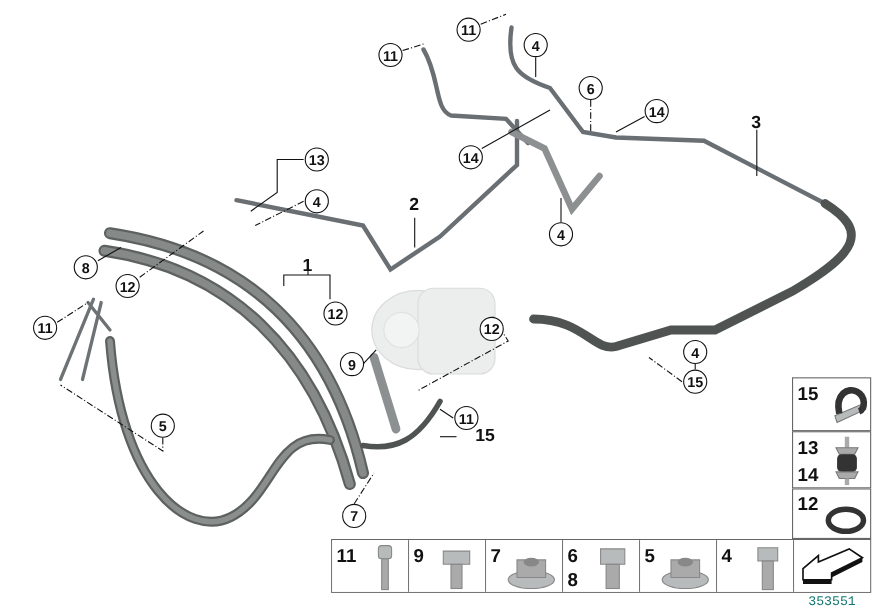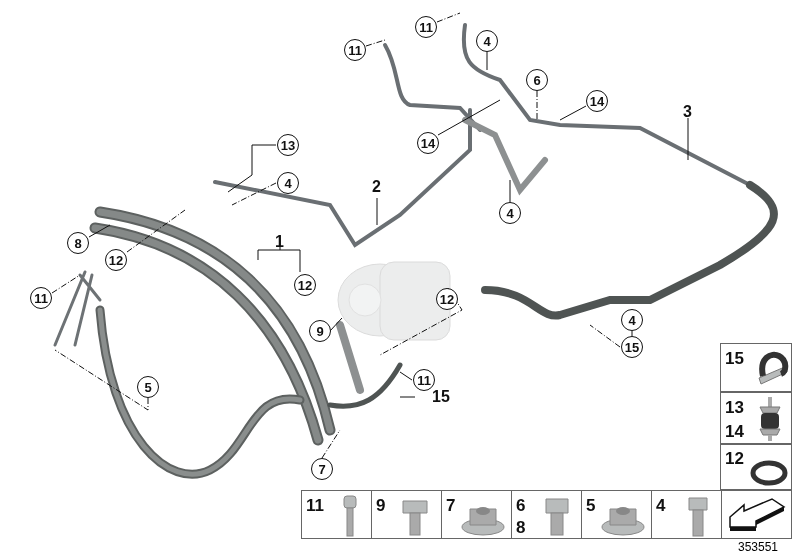--- a/index.html
+++ b/index.html
@@ -3,21 +3,21 @@
 <meta charset="utf-8">
 <style>
   html, body { margin: 0; padding: 0; background: #ffffff; }
   body { width: 800px; height: 560px; position: relative; overflow: hidden; font-family: "Liberation Sans", sans-serif; }
   #diagram { position: absolute; left: 0; top: 0; width: 800px; height: 560px; }
   .callout { position: absolute; width: 22px; height: 22px; border: 1.6px solid #111; border-radius: 50%; background: #fff;
     display: flex; align-items: center; justify-content: center; font-weight: bold; font-size: 13px; color: #111; box-sizing: border-box; }
   .plain-label { position: absolute; font-weight: bold; font-size: 16px; color: #111; }
   .legend-box { position: absolute; border: 1px solid #666; background: #fff; box-sizing: border-box; }
   .legend-num { position: absolute; font-weight: bold; font-size: 17px; color: #111; line-height: 1; }
-  .part-code { position: absolute; right: 22px; bottom: 6px; font-size: 12px; color: #000000; }
+  .part-code { position: absolute; right: 22px; bottom: 6px; font-size: 12px; color: #0f766e; font-family: Liberation Mono, monospace; }
 </style>
 </head>
 <body>
 
 <div id="diagram">
   <svg width="800" height="560" viewBox="0 0 800 560">
     <defs>
       <linearGradient id="hoseG" x1="0" y1="0" x2="1" y2="1">
         <stop offset="0" stop-color="#8a8d8c"></stop>
           <stop offset="1" stop-color="#5f6362"></stop>

